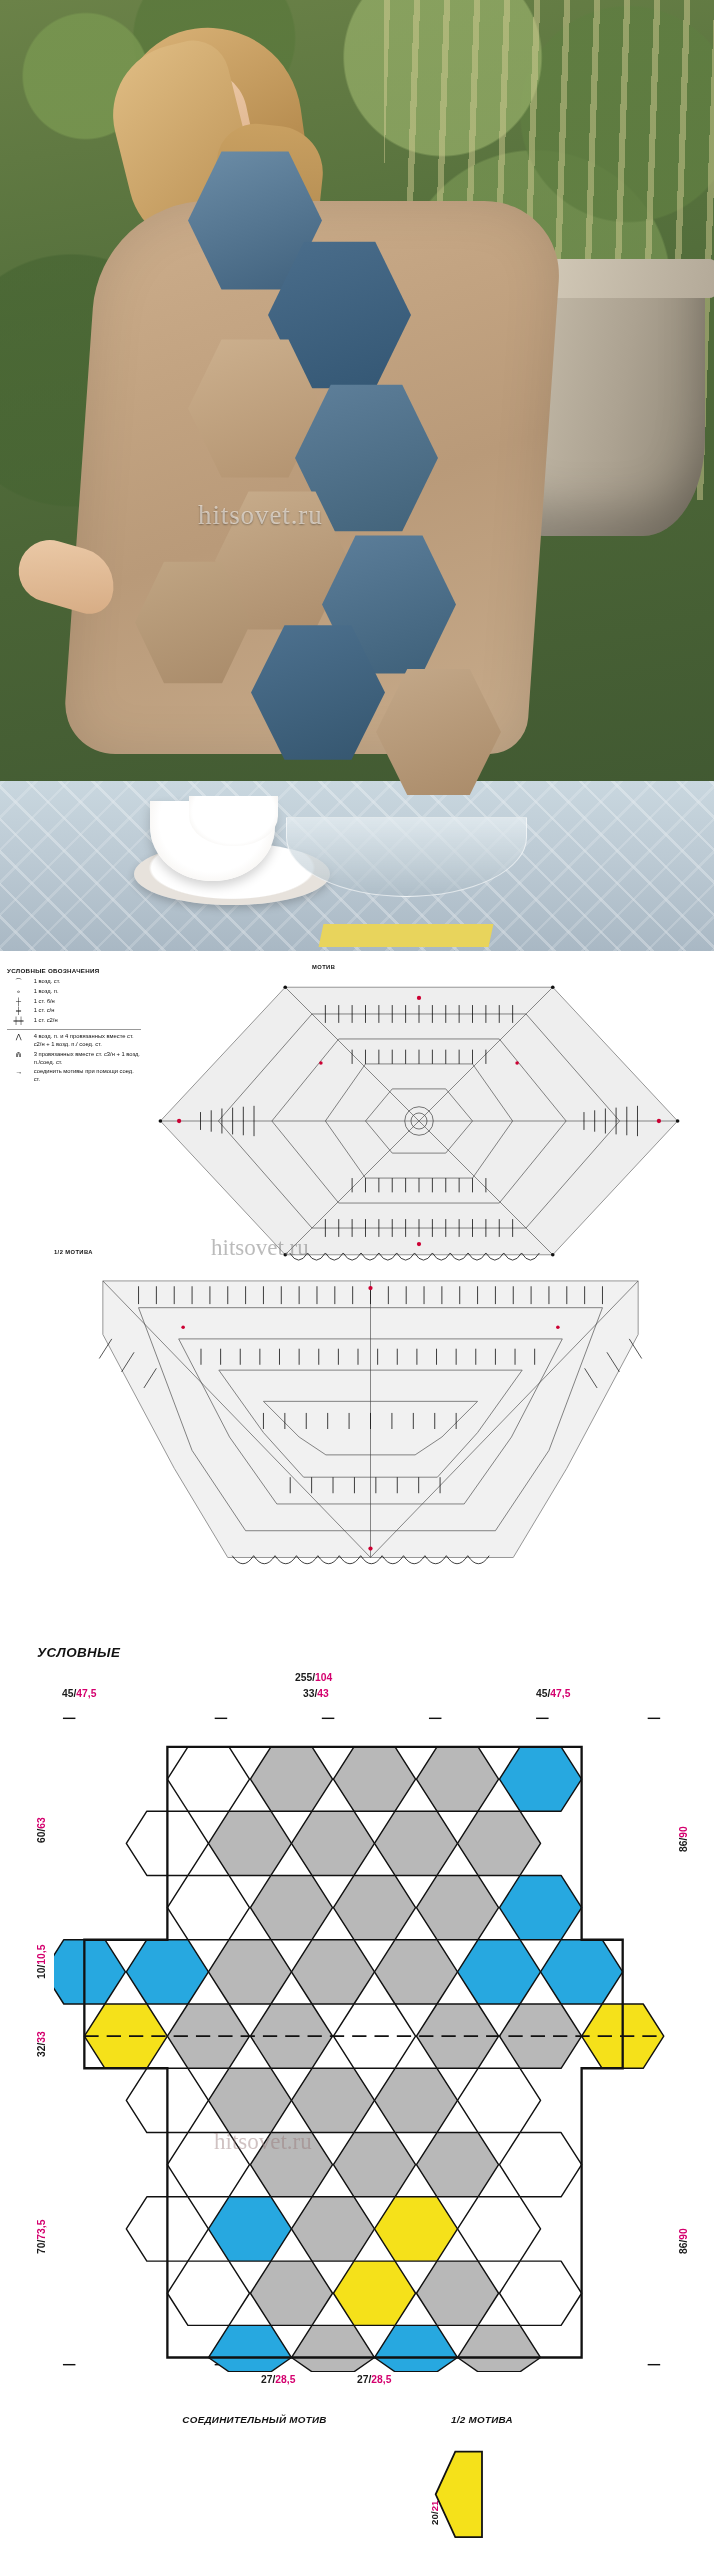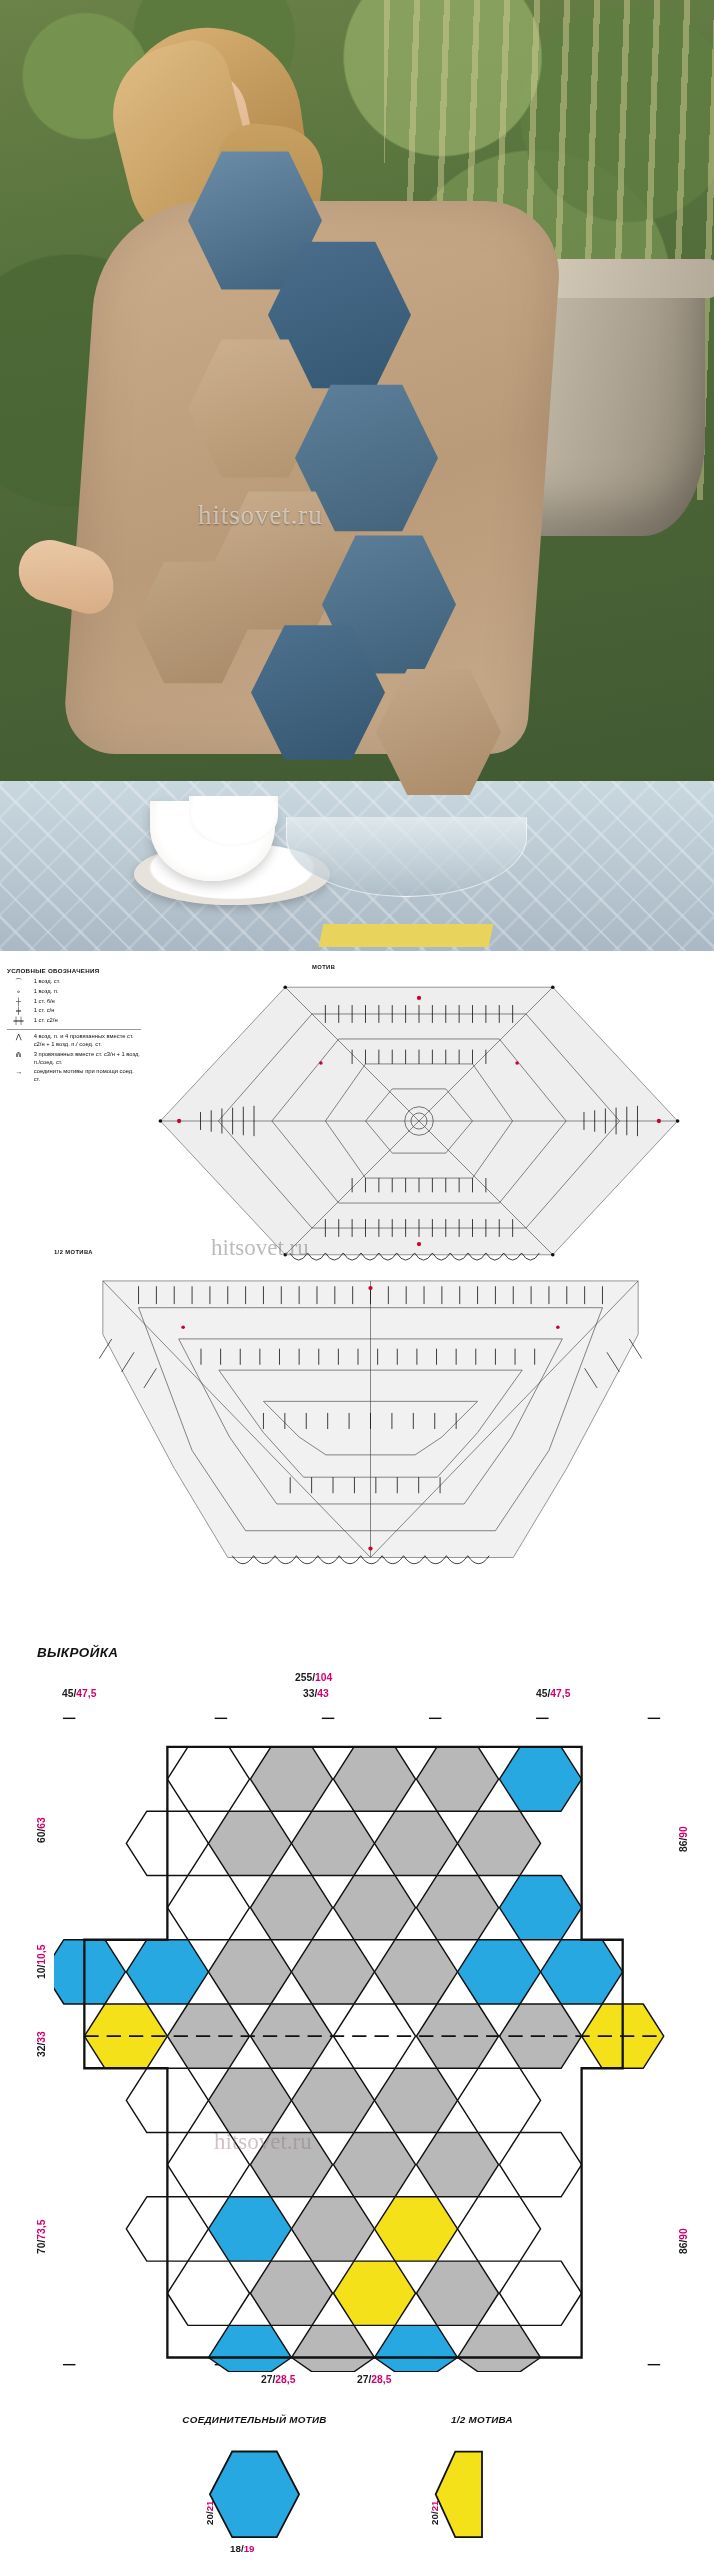--- a/index.html
+++ b/index.html
@@ -519,21 +519,21 @@
             <path d="M560,118 l14,22"></path>
         </g>
       </svg>
     </div>
 
     <div class="wm-diagram">hitsovet.ru</div>
   </div>
 
   <div class="schematic">
 
-    <div class="sch-title">ВЫКРОЙКА</div>
+    <div class="sch-title">УСЛОВНЫЕ</div>
 
     <div class="lbl" style="left:295px; top:43px;">
       <span class="b">255</span><span class="b">/</span><span class="m">104</span>
     </div>
     <div class="lbl" style="left:303px; top:59px;">
       <span class="b">33</span><span class="b">/</span><span class="m">43</span>
     </div>
     <div class="lbl" style="left:62px; top:59px;">
       <span class="b">45</span><span class="b">/</span><span class="m">47,5</span>
     </div>
@@ -657,31 +657,20 @@
         <path d="M127,40 L591,40 L591,256 L637,256 L637,400 L591,400 L591,724 L127,724 L127,400 L34,400 L34,256 L127,256 Z"></path>
       </g>
 
       <line x1="34" y1="364" x2="683" y2="364" stroke="#111" stroke-width="2" stroke-dasharray="16 9"></line>
     </svg>
 
     <div class="wm-sch">hitsovet.ru</div>
 
     <div class="key" style="left:134px; top:785px; width:241px;">
       <div class="key-title">СОЕДИНИТЕЛЬНЫЙ МОТИВ</div>
-      <div style="position:relative; height:125px; margin-top:14.3px;">
-        <svg width="241" height="116" viewBox="0 0 270 130">
-          <polygon points="110,14 160,14 185,62 160,110 110,110 85,62" fill="#27a8e0" stroke="#111" stroke-width="2"></polygon>
-        </svg>
-        <div class="lbl rot" style="left:70px; top:86px; transform:rotate(-90deg); font-size:9.8px;">
-          <span class="b">20</span><span class="b">/</span><span class="m">21</span>
-        </div>
-        <div class="lbl" style="left:96px; top:104px; font-size:9.8px;">
-          <span class="b">18</span><span class="b">/</span><span class="m">19</span>
-        </div>
-      </div>
     </div>
 
     <div class="key" style="left:384px; top:785px; width:196px;">
       <div class="key-title">1/2 МОТИВА</div>
       <div style="position:relative; height:125px; margin-top:14.3px;">
         <svg width="196" height="116" viewBox="0 0 220 130">
           <polygon points="80,14 110,14 110,110 80,110 58,62" fill="#f5e11a" stroke="#111" stroke-width="2"></polygon>
         </svg>
         <div class="lbl rot" style="left:45px; top:86px; transform:rotate(-90deg); font-size:9.8px;">
           <span class="b">20</span><span class="b">/</span><span class="m">21</span>

